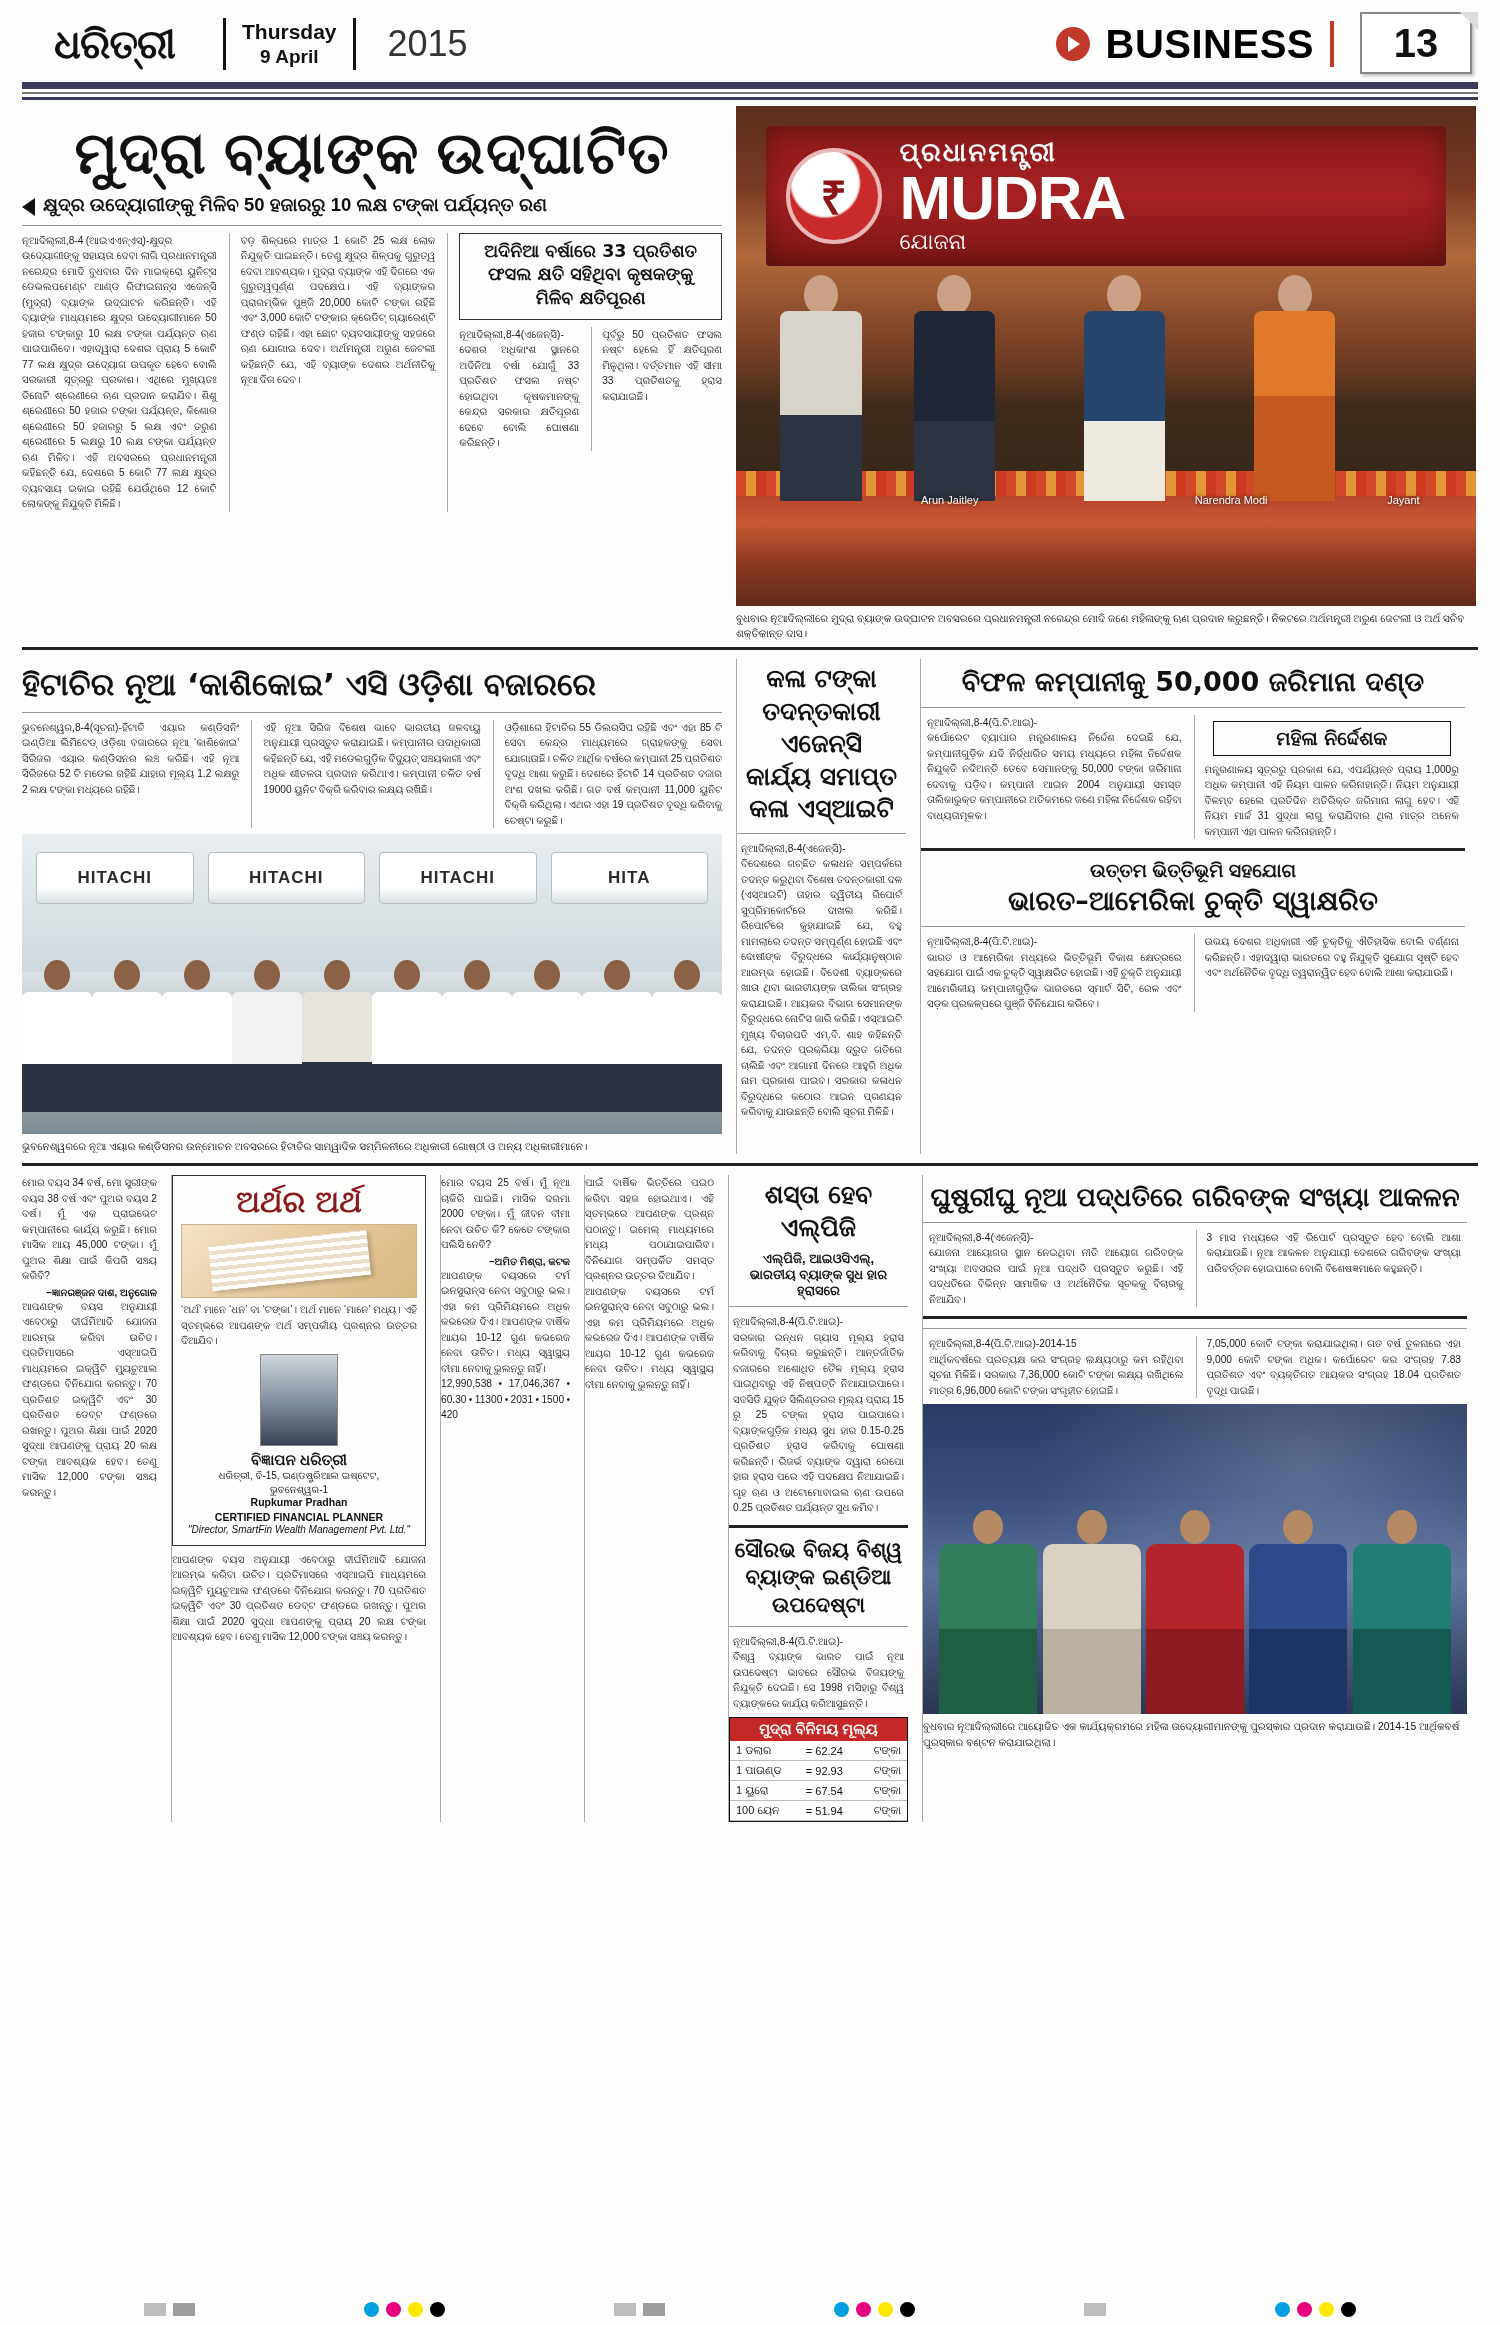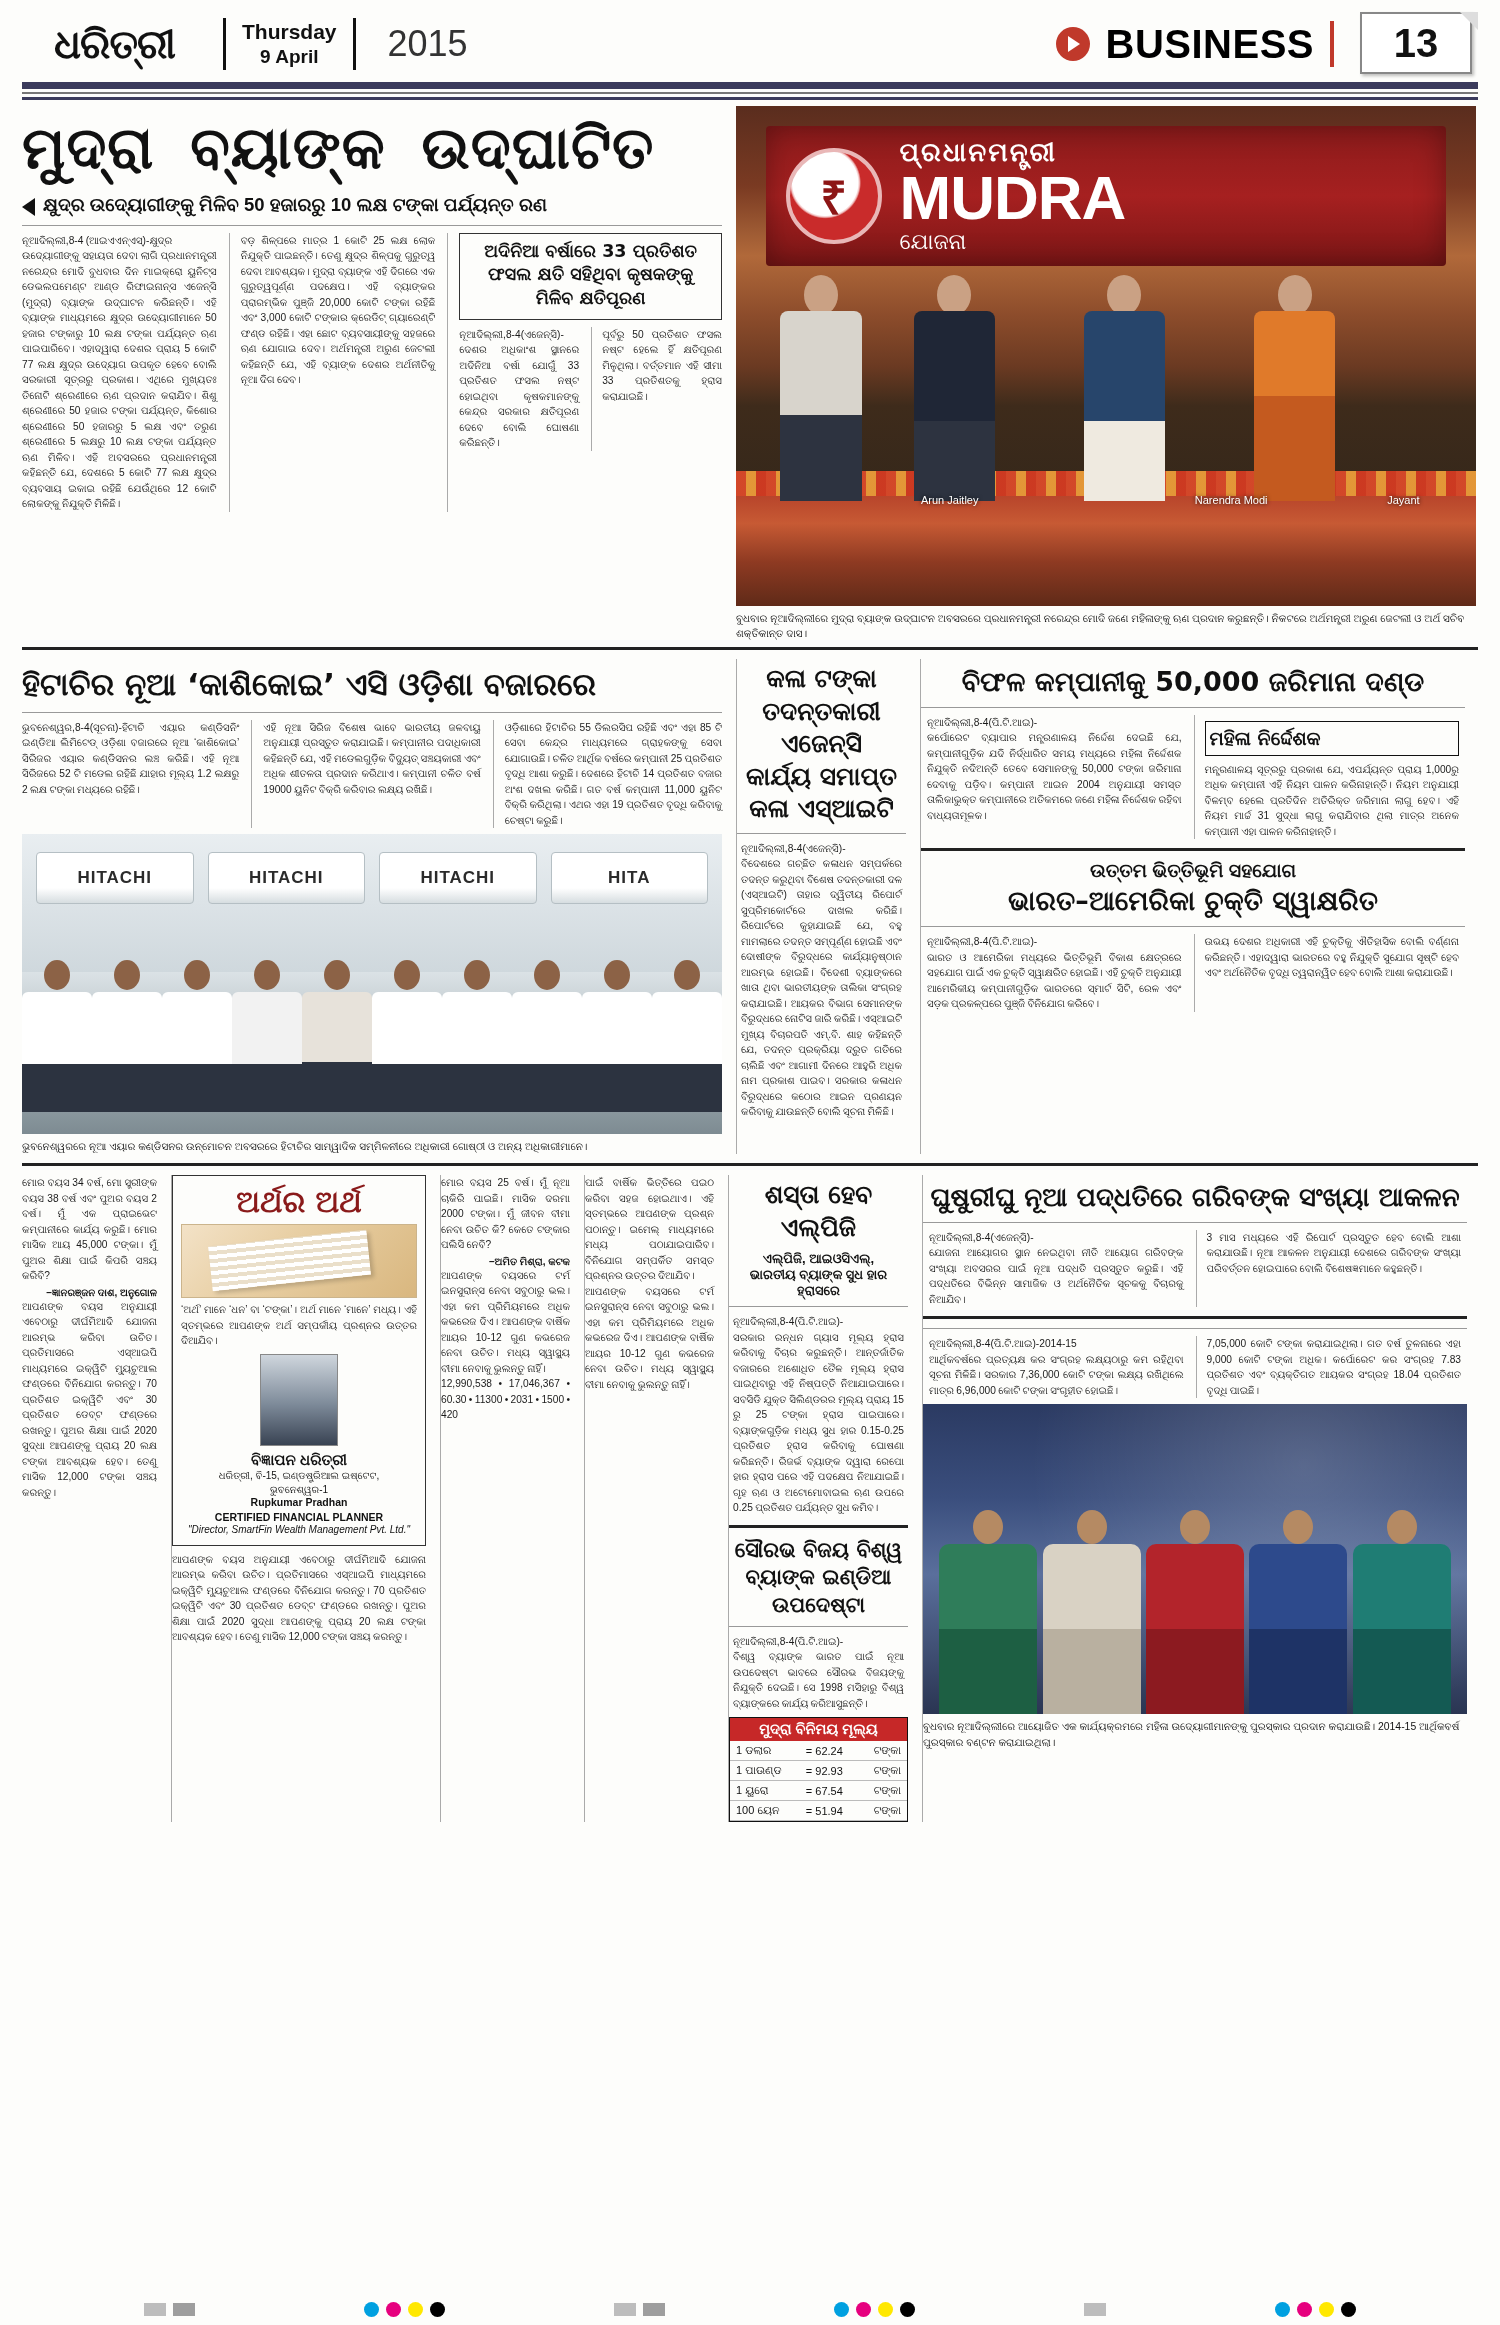--- a/index.html
+++ b/index.html
@@ -76,26 +76,27 @@
   .pagenum::after {
     content: ""; position: absolute; right: 0; top: 0;
     border-top: 18px solid #ddd; border-left: 18px solid transparent;
   }
   .rule-thick { height: 7px; background: #3b3b5c; margin-top: 4px; }
   .rule-thin { height: 2px; background: #777; margin-top: 3px; }
   .rule-thin2 { height: 3px; background: #3b3b5c; margin-top: 3px; }
 
   
   .headline-main {
-    font-family: Liberation Mono, monospace;
+    font-family: Liberation Sans, sans-serif;
     font-size: 58px;
     font-weight: bold;
     letter-spacing: 1px;
     line-height: 1.15;
     margin: 14px 0 6px;
+    text-align: center;
   }
   .subhead-row { display: flex; align-items: flex-start; gap: 8px; margin-bottom: 8px; }
   .tri {
     width: 0; height: 0; margin-top: 5px;
     border-top: 9px solid transparent; border-bottom: 9px solid transparent;
     border-right: 13px solid #111;
   }
   .subhead {
     font-size: 18.5px; font-weight: bold; line-height: 1.3;
   }
@@ -245,22 +246,22 @@
   .adv-sub { text-align:center; font-size: 10px; line-height:1.35; }
   .adv-photo {
     width: 78px; height: 92px; margin: 5px auto 2px;
     background: linear-gradient(180deg,#cfd6dd 0%, #7d8a99 55%, #394353 100%);
     border: 1px solid #888;
   }
   .adv-name { text-align:center; font-size: 10.5px; font-weight:bold; }
   .cfp { text-align:center; font-size: 10.5px; font-weight:bold; margin-top: 3px; }
 
   .mahila-box {
-    border: 1.5px solid #111; text-align:left; padding: 5px 4px;
-    font-family:"DejaVu Sans",sans-serif; font-size: 19px; font-weight:bold; margin: 6px 0;
+    border: 1.5px solid #111; text-align:center; padding: 5px 4px;
+    font-family:"DejaVu Sans",sans-serif; font-size: 19px; font-weight:bold; margin: 6px 8px;
   }
   .sig { text-align:right; font-size: 10px; font-weight: bold; margin-top: 3px; }
 
   
   .colorbar {
     position: absolute; bottom: 8px; left: 0; width: 100%;
     display: flex; align-items: center; justify-content: space-around;
     padding: 0 60px;
   }
   .swatch-group { display: flex; gap: 7px; align-items: center; }

